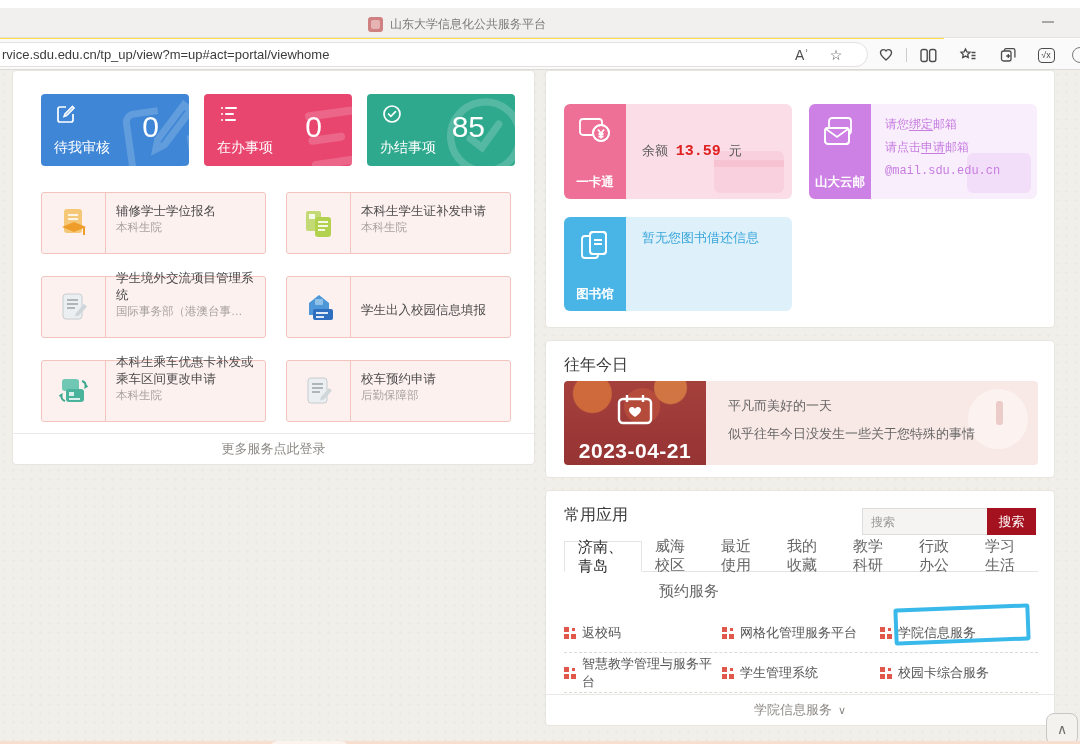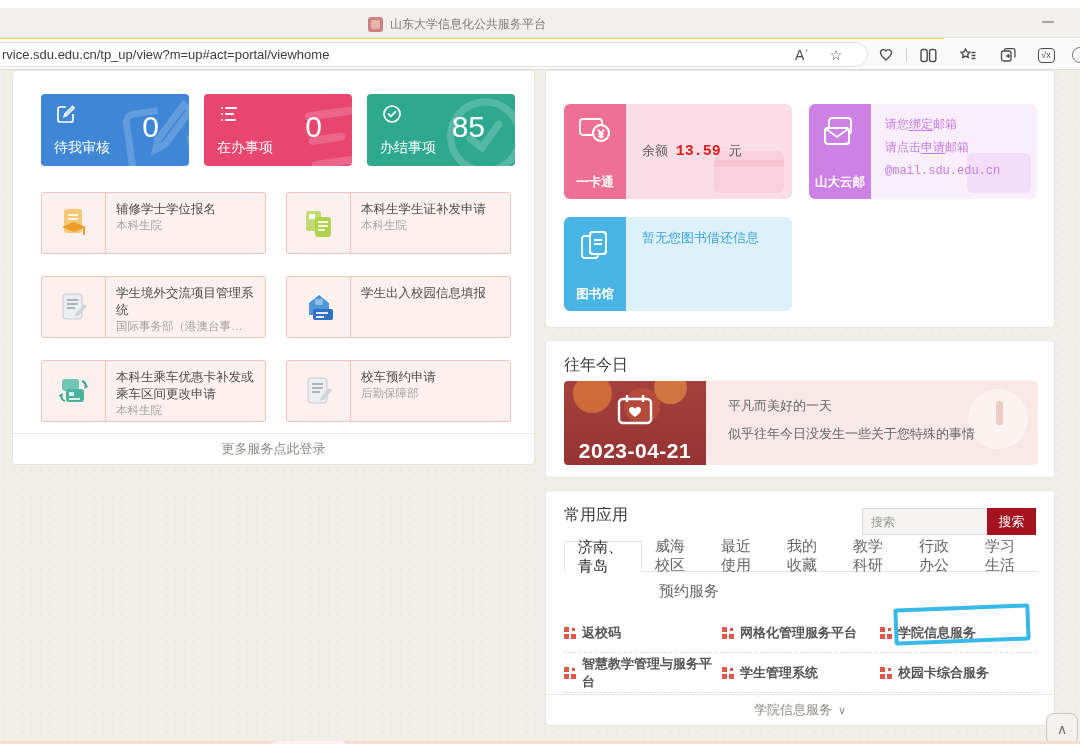--- a/index.html
+++ b/index.html
@@ -49,21 +49,21 @@
   .stat .lb { position:absolute; left:13px; bottom:9px; font-size:14px; }
   .stat .val { position:absolute; right:30px; top:16px; font-size:30px; font-weight:400; }
   .stat .wm { position:absolute; right:-18px; bottom:-22px; opacity:.18; transform:rotate(-8deg); }
 
   
   .svcgrid { position:absolute; left:28px; top:121px; width:468px; }
   .svc { position:absolute; width:225px; height:62px; background:#fdf1ef;
     border:1px solid #f3c3bd; border-radius:3px; display:flex; }
   .svc .icbox { width:64px; display:flex; align-items:center; justify-content:center;
     border-right:1px solid #f3c3bd; flex:none; }
-  .svc .txt { padding:8px 8px 7px 10px; display:flex; flex-direction:column; justify-content:flex-start; width:100%; }
+  .svc .txt { padding:8px 8px 18px 10px; display:flex; flex-direction:column; justify-content:flex-end; width:100%; }
   .svc .t { font-size:12.5px; color:#4a4a4a; line-height:1.35; }
   .svc .d { font-size:11.5px; color:#a8a39f; }
   .more-login { position:absolute; left:0; bottom:0; width:100%; height:31px; border-top:1px solid #eceae6;
     display:flex; align-items:center; justify-content:center; font-size:13px; color:#8d8a86; cursor:pointer; }
 
   
   .infocard { position:absolute; height:95px; width:228px; border-radius:6px; display:flex; overflow:hidden; }
   .infocard .side { width:62px; flex:none; display:flex; flex-direction:column; align-items:center;
     justify-content:space-between; padding:12px 0 8px; color:#fff; }
   .infocard .side .sl { font-size:12.5px; font-weight:bold;text-align:right; }
@@ -117,21 +117,21 @@
   .search-btn { width:49px; height:27px; background:#a5121f; color:#fff; border:none;
     font-size:13px; cursor:pointer; }
   .tabsrow { position:absolute; left:18px; top:50px; width:474px; height:31px;
     border-bottom:1px solid #e6e4e0; display:flex; }
   .apptab { font-size:15px; color:#666; padding:0 13px; display:flex; align-items:center; cursor:pointer; }
   .apptab.active { color:#2b2b2b; background:#fff; border:1px solid #e6e4e0; border-bottom:1px solid #fff;
     margin-bottom:-1px; }
   .tabsrow2 { position:absolute; left:18px; top:86px; height:28px; display:flex; }
   .applinks { position:absolute; left:18px; width:474px; height:40px; display:flex; align-items:center; }
   .applink { display:flex; align-items:center; gap:6px; font-size:13px; color:#555; cursor:pointer; width:158px; }
-  .dotted { border-bottom:1px dashed #ddd9d4;font-weight:bold; }
+  .dotted { border-bottom:1px dashed #ddd9d4; }
   .gridic { width:12px; height:12px; position:relative; flex:none; }
   .gridic i { position:absolute; background:#e2574c; }
   .gridic .a { left:0; top:0; width:5px; height:5px; }
   .gridic .b { left:0; bottom:0; width:5px; height:5px; }
   .gridic .c { right:0; bottom:0; width:5px; height:5px; }
   .gridic .d { right:1px; top:1px; width:3px; height:3px; }
   .hl-box { position:absolute; left:330px; top:-7px; width:136px; height:37px;
     border:4px solid #39b8ea; border-radius:3px; transform:rotate(-2.2deg); pointer-events:none; }
   .expand { position:absolute; left:0; bottom:0; width:100%; height:31px; border-top:1px solid #ebe9e5;
     display:flex; align-items:center; justify-content:center; gap:6px; font-size:13px; color:#8d8a86; cursor:pointer; }

